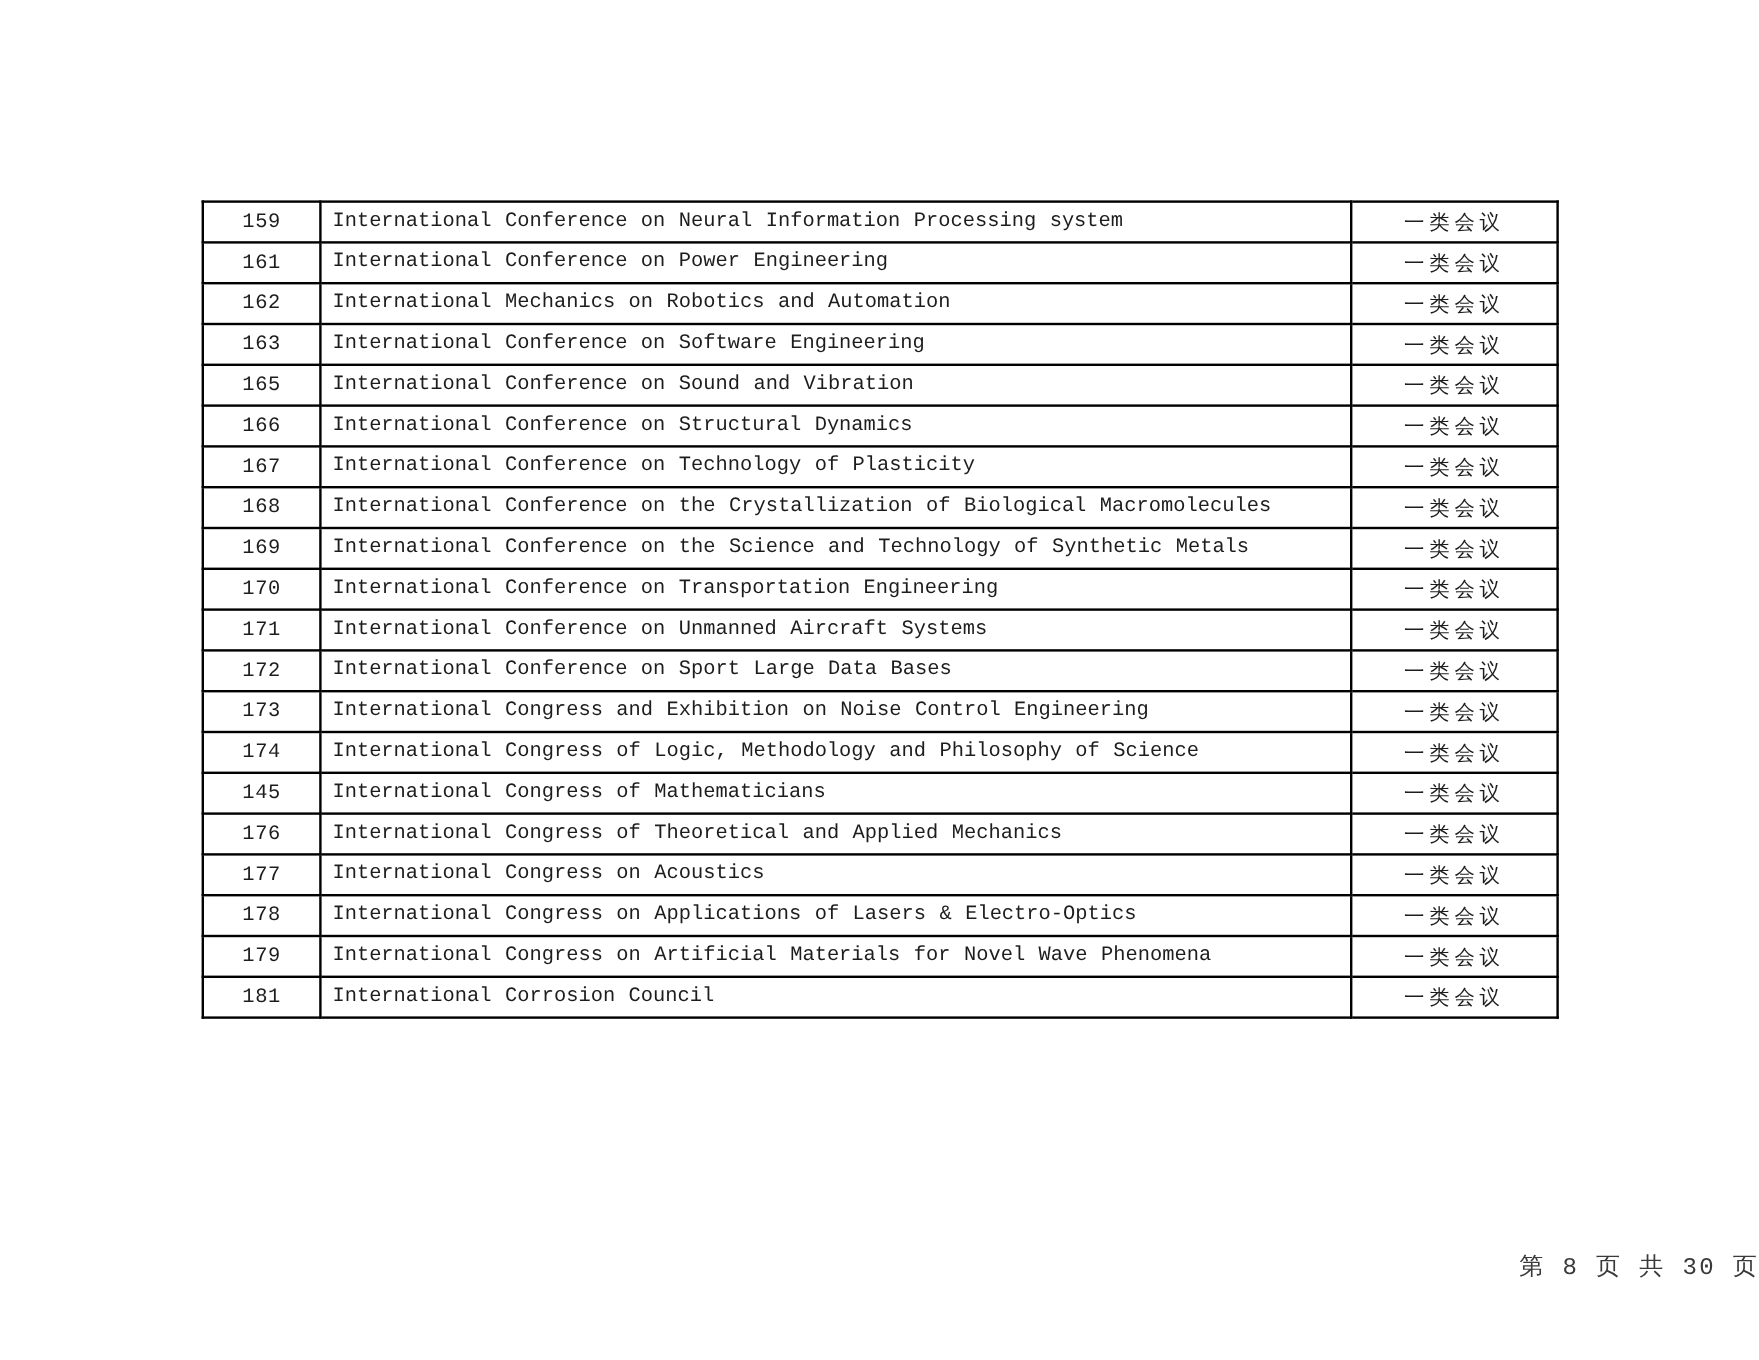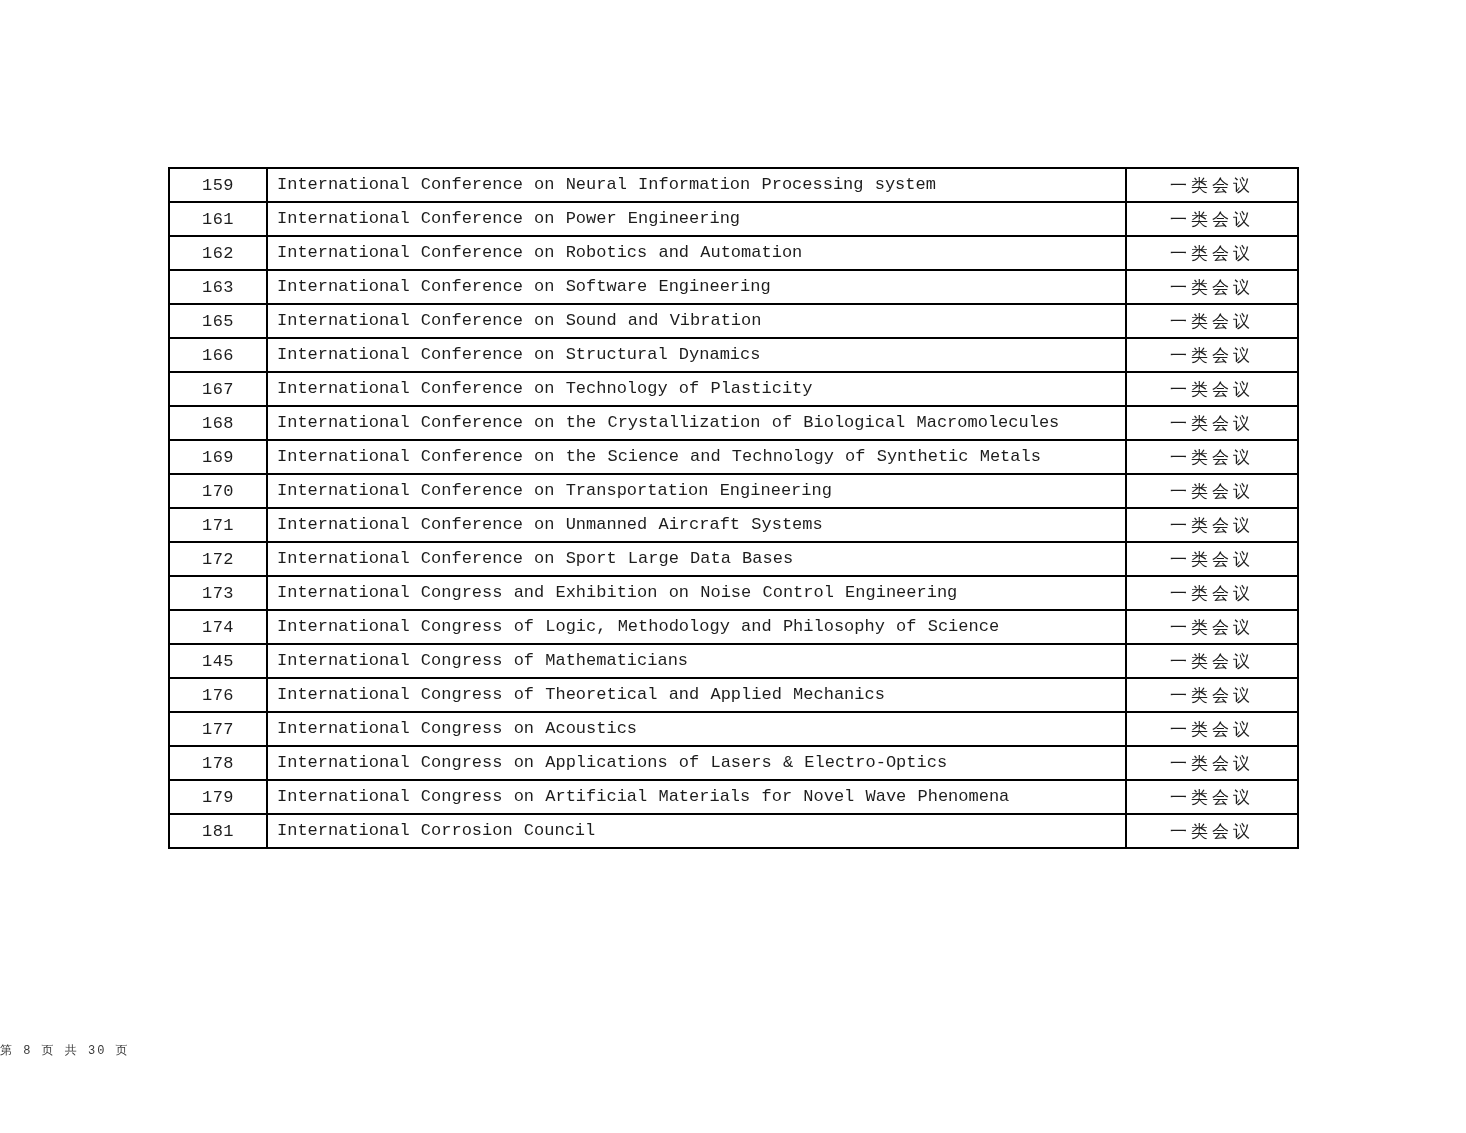--- a/index.html
+++ b/index.html
@@ -49,22 +49,22 @@
     text-align: center;
     letter-spacing: 4px;
     font-size: 17px;
     white-space: nowrap;
   }
   .page-footer {
     position: absolute;
     left: 0;
     top: 1042px;
     width: 100%;
-    text-align: left;
-    font-size: 12px;
+    text-align: right;
+    font-size: 20px;
     letter-spacing: 2px;
     color: #3a3a3a;
     font-family: "Liberation Mono", "DejaVu Sans Mono", monospace;
   }
 </style>
 </head>
 <body>
 
 <div class="table-wrap">
   <table class="conf-table">
@@ -79,21 +79,21 @@
           <td class="cell-name">International Conference on Neural Information Processing system</td>
           <td class="cell-cat">一类会议</td>
         </tr>
         <tr>
           <td class="cell-no">161</td>
           <td class="cell-name">International Conference on Power Engineering</td>
           <td class="cell-cat">一类会议</td>
         </tr>
         <tr>
           <td class="cell-no">162</td>
-          <td class="cell-name">International Conference on Robotics and Automation</td>
+          <td class="cell-name">International Mechanics on Robotics and Automation</td>
           <td class="cell-cat">一类会议</td>
         </tr>
         <tr>
           <td class="cell-no">163</td>
           <td class="cell-name">International Conference on Software Engineering</td>
           <td class="cell-cat">一类会议</td>
         </tr>
         <tr>
           <td class="cell-no">165</td>
           <td class="cell-name">International Conference on Sound and Vibration</td>

